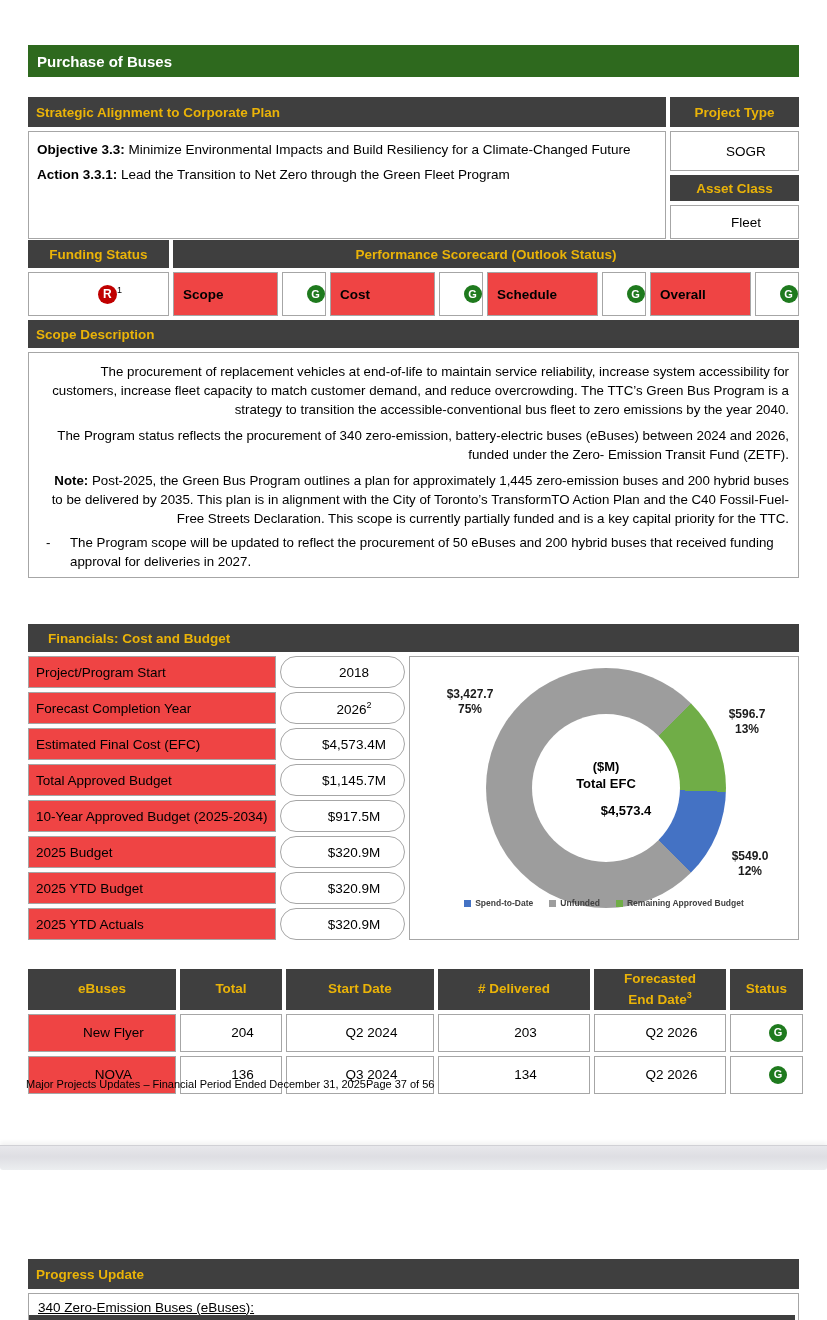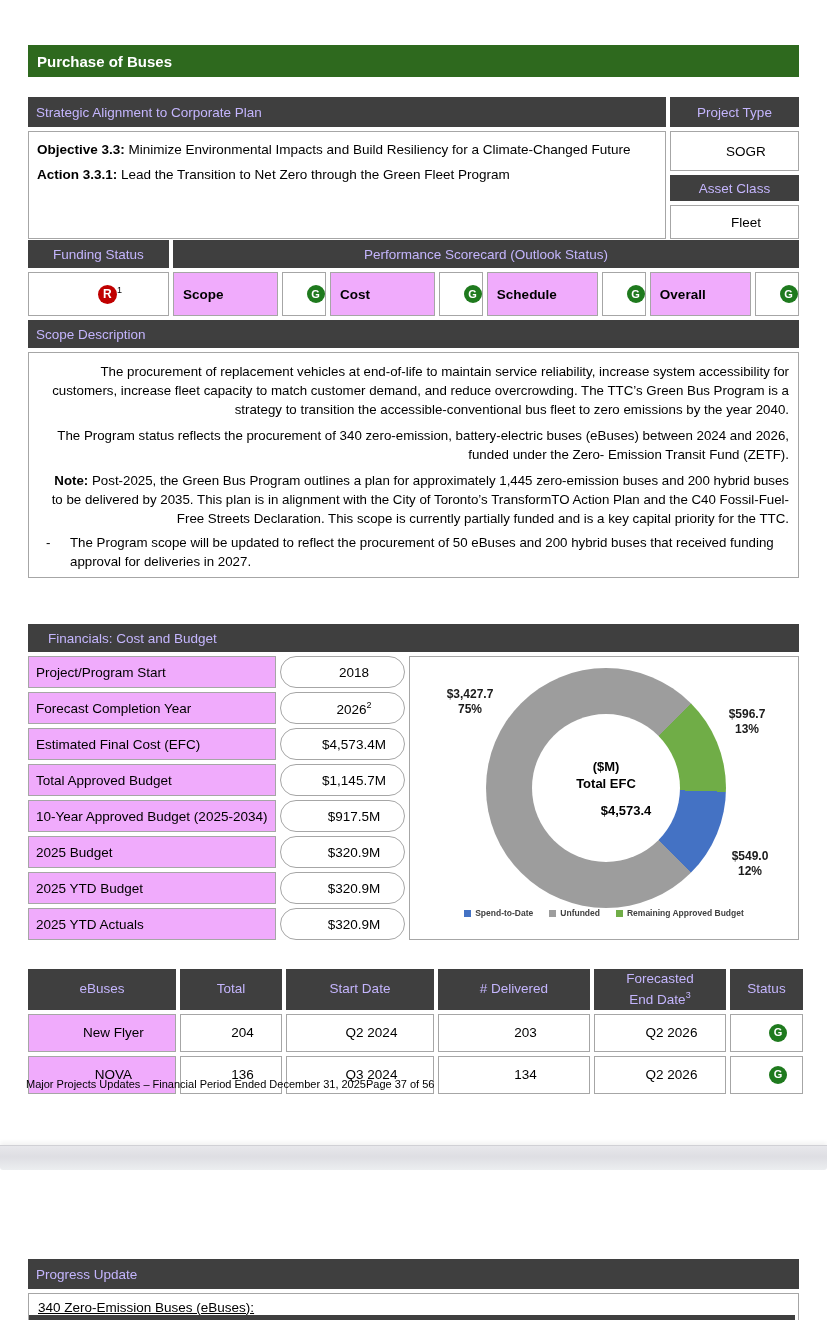--- a/index.html
+++ b/index.html
@@ -6,24 +6,24 @@
   body{font-family:"Liberation Sans", sans-serif; -webkit-font-smoothing:antialiased;}
   .doc{position:relative;width:827px;height:1320px;background:#ffffff;overflow:hidden;}
 
   
   .titlebar{position:absolute;top:45px;left:28px;width:771px;height:32px;background:#2E691E;
     color:#fff;font-weight:bold;font-size:15px;display:flex;align-items:center;padding-left:9px;box-sizing:border-box;}
 
   
   table.t{position:absolute;border-collapse:separate;border-spacing:4px;table-layout:fixed;}
   table.t th,table.t td{font-size:13.5px;vertical-align:middle;overflow:hidden;}
-  th.dark{background:#3F3F3F;color:#c4b5fd;font-weight:normal;text-align:left;padding:3px 8px;margin-top:44px;}
+  th.dark{background:#3F3F3F;color:#eab308;font-weight:bold;text-align:left;padding:3px 8px;margin-top:44px;}
   th.dark.ctr{text-align:center;padding:3px 2px;}
   td.cell{border:1px solid #A6A6A6;background:#fff;padding-left:24px;}
-  td.gray{background:#f0abfc;}
+  td.gray{background:#ef4444;}
   td.ctr{text-align:center;}
   sup{font-size:9px;}
 
   
   .strategic{top:93px;left:24px;width:779px;}
   .strategic td.body{padding:2px 8px;vertical-align:top;line-height:19px;}
   .strategic td.body p{margin:6px 0 0 0;}
   .strategic tr.r1 th{height:24px;}
   .strategic tr.r2 td{height:36px;}
   .strategic tr.r3 th{height:20px;}
@@ -59,21 +59,21 @@
   .chartwrap{position:relative;width:100%;height:267px;}
   .donut{position:absolute;left:76px;top:11px;width:240px;height:240px;border-radius:50%;}
   .donut::after{content:"";position:absolute;left:46px;top:46px;width:148px;height:148px;border-radius:50%;background:#fff;}
   .donut-center{position:absolute;left:76px;top:11px;width:240px;height:240px;display:flex;flex-direction:column;
     align-items:center;justify-content:center;z-index:2;font-weight:bold;font-size:13px;line-height:17px;text-align:center;}
   .donut-center .val{margin-top:10px;margin-left:40px;}
   .slice-label{position:absolute;z-index:3;font-weight:bold;font-size:12px;line-height:15px;text-align:center;color:#1a1a1a;}
   .sl-75{left:4px;top:30px;width:112px;}
   .sl-13{left:296px;top:50px;width:82px;}
   .sl-12{left:298px;top:192px;width:84px;}
-  .legend{position:absolute;left:0;bottom:6px;width:100%;display:flex;justify-content:center;gap:16px;z-index:3;}
+  .legend{position:absolute;left:0;bottom:16px;width:100%;display:flex;justify-content:center;gap:16px;z-index:3;}
   .legend .li{display:flex;align-items:center;gap:4px;font-size:8.5px;font-weight:bold;color:#404040;}
   .legend .sw{width:7px;height:7px;display:inline-block;}
 
   
   .ebuses{top:965px;left:24px;width:779px;}
   .ebuses th.dark{height:36px;text-align:center;line-height:16px;padding:2px;}
   .ebuses td{height:34px;text-align:center;}
 
   
   .footer{position:absolute;top:1078px;left:26px;width:765px;display:flex;justify-content:flex-start;

